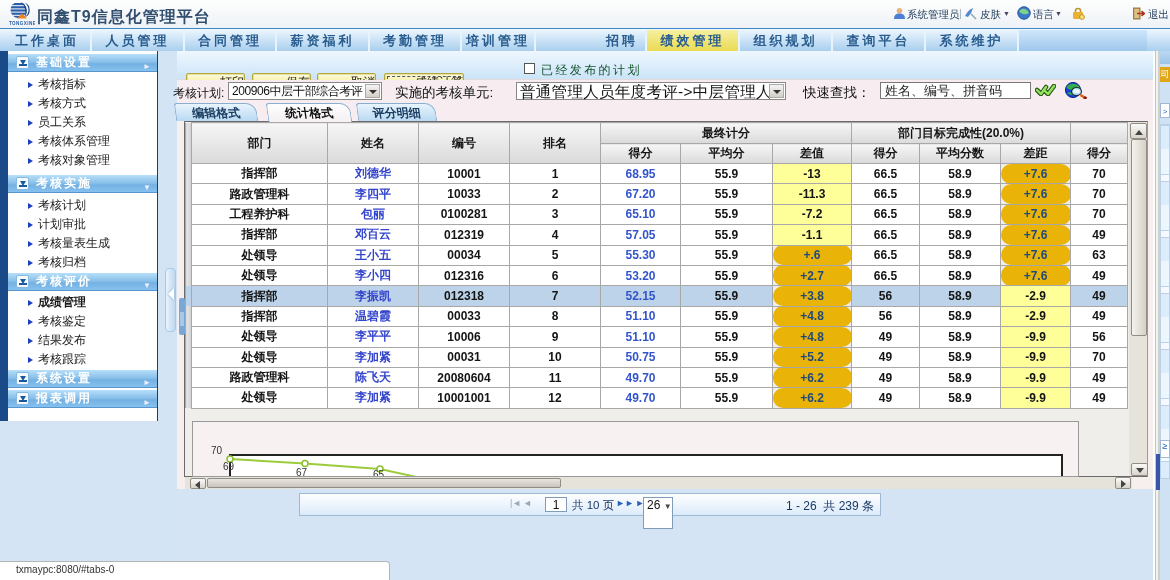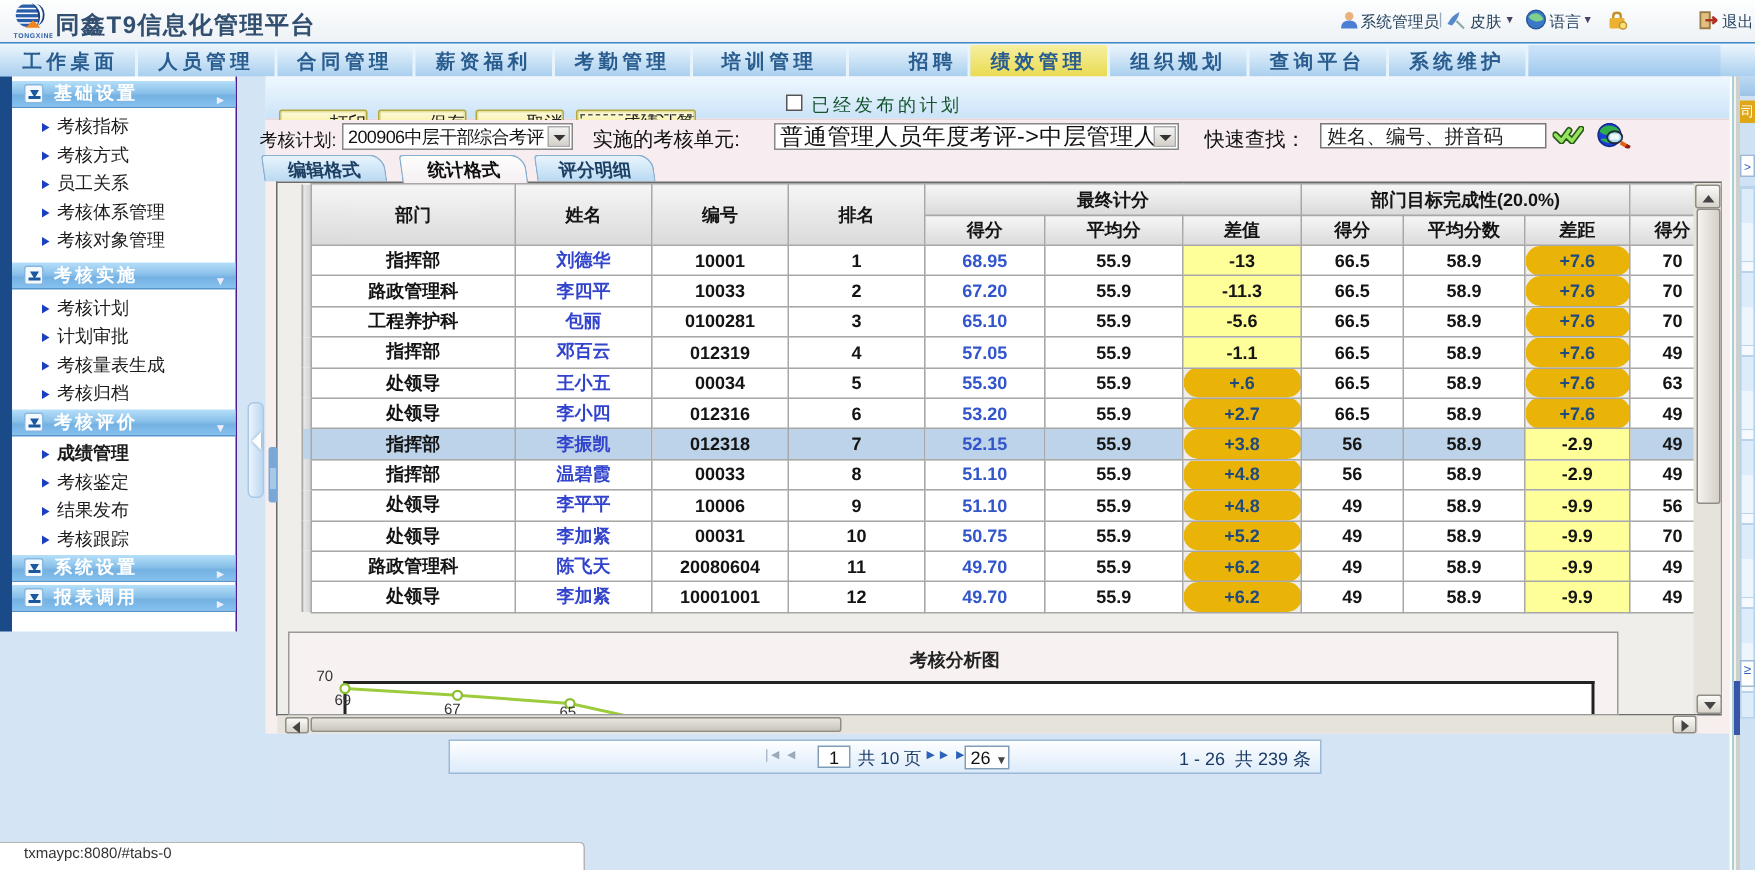--- a/index.html
+++ b/index.html
@@ -57,21 +57,21 @@
 .dd .btn:after { content:""; position:absolute; left:3px; top:5px; border-top:4px solid #333; border-left:4px solid transparent; border-right:4px solid transparent; }
 #qinput { position:absolute; left:703px; top:2px; width:151px; height:17px; background:#fff; border:1px solid #777; line-height:15px; padding-left:4px; color:#222; font-size:13px; white-space:nowrap; overflow:hidden; }
 
 
 #tabstrip { left:177px; top:103px; width:976px; height:18px; background:#f7edf0; }
 .ttab { position:absolute; top:0; height:18px; line-height:18px; font-weight:bold; font-size:12px; color:#1c3f63; text-align:center; background:linear-gradient(#e8f4fd,#b9d9f2); border:1px solid #88aed0; border-bottom:none; border-radius:3px 10px 0 0; transform:skewX(8deg); }
 .ttab.on { background:linear-gradient(#fefefe,#f5eff2); color:#111; height:19px; z-index:3; }
 
 
 #grid { left:184px; top:121px; width:964px; height:356px; background:#efeeeb; border:1px solid #6a6a6a; border-right:1px solid #9a9a9a; }
-#gtable { border-collapse:collapse; table-layout:fixed; width:942px;margin-left:16px; }
+#gtable { border-collapse:collapse; table-layout:fixed; width:942px; }
 #gtable td, #gtable th { border:1px solid #a8a8a8; overflow:hidden; white-space:nowrap; font-weight:bold; font-size:12px; color:#141414; text-align:center; padding:0; }
 #gtable thead td { background:linear-gradient(#f6f6f6,#dadada); }
 #gtable .gut { background:linear-gradient(90deg,#e8e8e8,#cfcfcf); border-top:none; border-bottom:none; }
 #gtable tbody td { background:#fff; height:20.4px; }
 #gtable tbody tr.sel td { background:#bdd3e9; }
 #gtable td.yel, #gtable tbody tr.sel td.yel { background:#ffff99; }
 #gtable td.blu, #gtable tbody tr.sel td.blu { background:#eab308; color:#1f4a7d;border-radius:10px; }
 #gtable td.name { color:#3344cc; }
 #gtable td.score { color:#3355cc; }
 
@@ -157,21 +157,21 @@
       <path d="M5 6.5 L12 6.5 M9.5 4.2 L12.3 6.5 L9.5 8.8" stroke="#b03020" stroke-width="1.7" fill="none"></path>
     </svg>
 <span style="left:268px;top:8px;">退出</span>
 </div>
 <div class="abs" id="nav">
 <span class="ntab" style="left:4px;width:88px;">工作桌面</span>
 <span class="ntab" style="left:92px;width:93px;">人员管理</span>
 <span class="ntab" style="left:185px;width:92px;">合同管理</span>
 <span class="ntab" style="left:277px;width:93px;">薪资福利</span>
 <span class="ntab" style="left:370px;width:92px;">考勤管理</span>
-<span class="ntab" style="left:462px;width:104px;">培训管理</span>
+<span class="ntab" style="left:462px;width:74px;">培训管理</span>
 <span class="ntab" style="left:555px;width:92px;padding-left:44px;">招聘管理</span>
 <span class="ntab sel" style="left:647px;width:93px;">绩效管理</span>
 <span class="ntab" style="left:740px;width:93px;">组织规划</span>
 <span class="ntab" style="left:833px;width:93px;">查询平台</span>
 <span class="ntab" style="left:926px;width:93px;">系统维护</span>
 <span id="navend"></span>
 </div>
 <div class="abs" id="lstrip"></div>
 <div class="abs" id="sidebar">
 <div style="height:3px"></div>
@@ -335,21 +335,21 @@
           <td>70</td>
         </tr>
 <tr>
           <td class="gut"></td>
           <td>工程养护科</td>
           <td class="name">包丽</td>
           <td>0100281</td>
           <td>3</td>
           <td class="score">65.10</td>
           <td>55.9</td>
-          <td class="yel">-5.6</td>
+          <td class="yel">-7.2</td>
           <td>66.5</td>
           <td>58.9</td>
           <td class="blu">+7.6</td>
           <td>70</td>
         </tr>
 <tr>
           <td class="gut"></td>
           <td>指挥部</td>
           <td class="name">邓百云</td>
           <td>012319</td>
@@ -485,42 +485,41 @@
   </div>
 <div class="abs sbbtn" style="left:1115px;top:477px;width:16px;height:12px;">
     <span class="tri" style="left:5px;top:2px;border-left:5px solid #444;border-top:4px solid transparent;border-bottom:4px solid transparent;"></span>
   </div>
 <div class="abs sbbtn" style="left:190px;top:478px;width:16px;height:11px;">
     <span class="tri" style="left:4px;top:2px;border-right:5px solid #444;border-top:4px solid transparent;border-bottom:4px solid transparent;"></span>
   </div>
 <div class="abs" id="gvsb"></div>
 <div class="abs" id="gvthumb"></div>
 <div class="abs" id="chart">
-<div id="charttitle">考核分析图</div>
 <div id="plot"></div>
 <div id="yaxis"></div>
 <svg style="position:absolute;left:0;top:0;" width="904" height="56" viewBox="0 0 904 56">
 <polyline points="37,37 112,41.5 187,47 228,56" fill="none" stroke="#9ccb3b" stroke-width="2"></polyline>
 <circle cx="37" cy="37" r="3" fill="#fff" stroke="#8bbf2e" stroke-width="1.5"></circle>
 <circle cx="112" cy="41.5" r="3" fill="#fff" stroke="#8bbf2e" stroke-width="1.5"></circle>
 <circle cx="187" cy="47" r="3" fill="#fff" stroke="#8bbf2e" stroke-width="1.5"></circle>
 <text x="18" y="32" font-size="10" fill="#333" font-family="Liberation Sans">70</text>
 <text x="30" y="48" font-size="10" fill="#333" font-family="Liberation Sans">69</text>
 <text x="103" y="54" font-size="10" fill="#333" font-family="Liberation Sans">67</text>
 <text x="180" y="56" font-size="10" fill="#333" font-family="Liberation Sans">65</text>
 </svg>
 </div>
 <div class="abs" id="ghsb"></div>
 <div class="abs" id="ghthumb"></div>
 <div class="abs" id="pagebar">
 <span class="ctr" style="left:210px;color:#9aaabb;font-size:9px;">|◄ ◄</span>
 <span class="pginput" style="left:245px;top:3px;width:22px;height:15px;line-height:14px;">1</span>
 <span class="ctr" style="left:272px;font-size:11.5px;">共 10 页</span>
 <span class="ctr" style="left:316px;color:#2a62b8;font-size:9px;">►► ►|</span>
-<span class="pginput" style="left:343px;top:3px;width:30px;height:16px;line-height:14px;text-align:left;padding-left:3px;">26 <span style="font-size:8px;color:#444;">▼</span></span>
+<span class="pginput" style="left:343px;top:3px;width:30px;height:32px;line-height:14px;text-align:left;padding-left:3px;">26 <span style="font-size:8px;color:#444;">▼</span></span>
 <span class="ctr" style="left:486px;">1 - 26&nbsp;&nbsp;共 239 条</span>
 </div>
 <div class="abs" id="rsplit"></div>
 <div class="abs" id="rcol">
 <div style="position:absolute;left:0;top:0;width:10px;height:13px;background:linear-gradient(#bcd9f2,#9cc4e8);"></div>
 <div style="position:absolute;left:0;top:16px;width:10px;height:15px;background:#dfa718;color:#fff;font-size:9px;text-align:center;line-height:15px;">司</div>
 <div style="position:absolute;left:0;top:52px;width:10px;height:15px;background:#fff;border:1px solid #9db9d6;color:#2a62b8;font-size:8px;text-align:center;line-height:15px;">&gt;</div>
 <div style="position:absolute;left:0;top:73px;width:10px;height:355px;background:repeating-linear-gradient(#b8d2ec 0 1px,#dcecfa 1px 24px,#eef6fd 24px 49px,#b8d2ec 49px 50px,#f6fafe 50px 56px);border:1px solid #b8d2ec;"></div>
 <div style="position:absolute;left:0;top:389px;width:10px;height:18px;background:#fff;border:1px solid #9db9d6;color:#2a62b8;font-size:9px;text-align:center;">≥</div>
 <div style="position:absolute;left:-4px;top:403px;width:4px;height:36px;background:#3a55a8;"></div>

